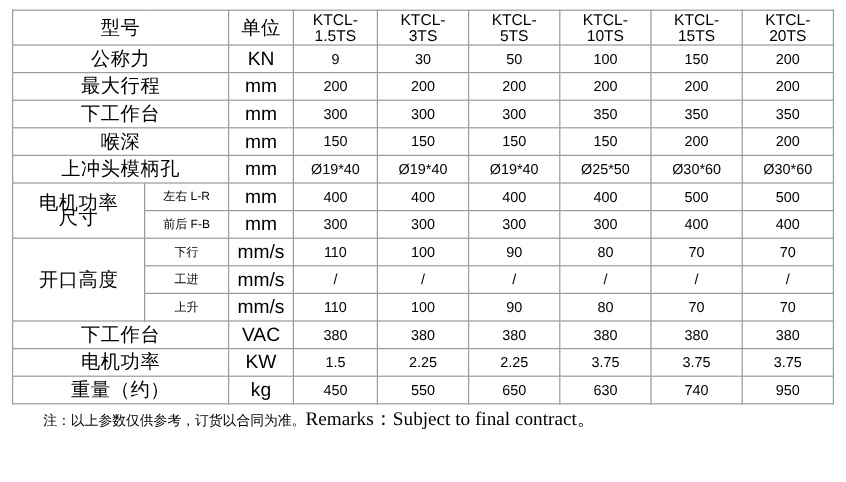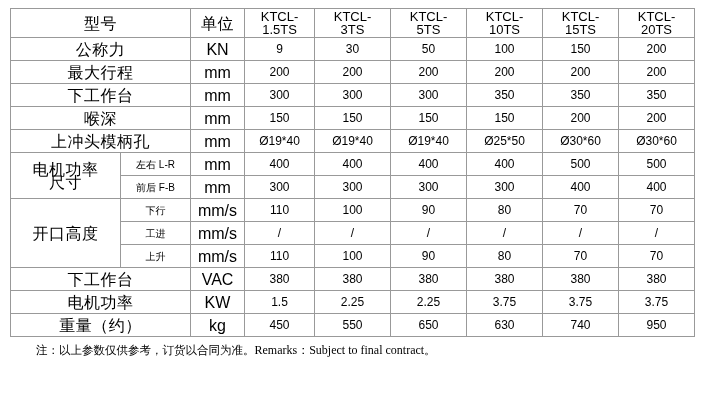--- a/index.html
+++ b/index.html
@@ -68,21 +68,21 @@
     font-size: 12px;
   }
   .note {
     font-size: 11.5px;
     line-height: 16px;
     margin: 5px 0 0 26px;
     white-space: nowrap;
   }
   .note .en {
     font-family: "Liberation Serif", serif;
-    font-size: 12px;
+    font-size: 16px;
   }
 </style>
 </head>
 <body>
 
 <div class="page">
 
 
   <table class="spec">
     <colgroup>

